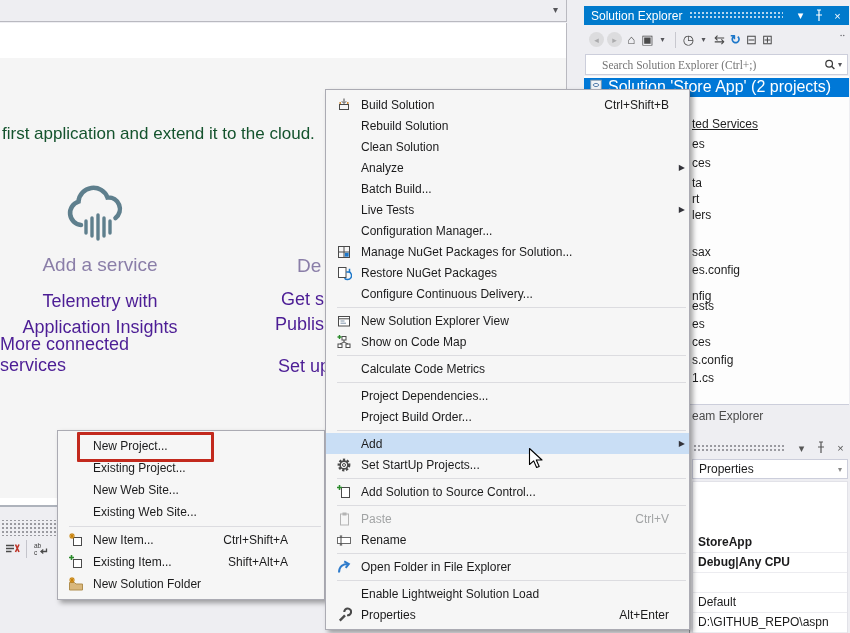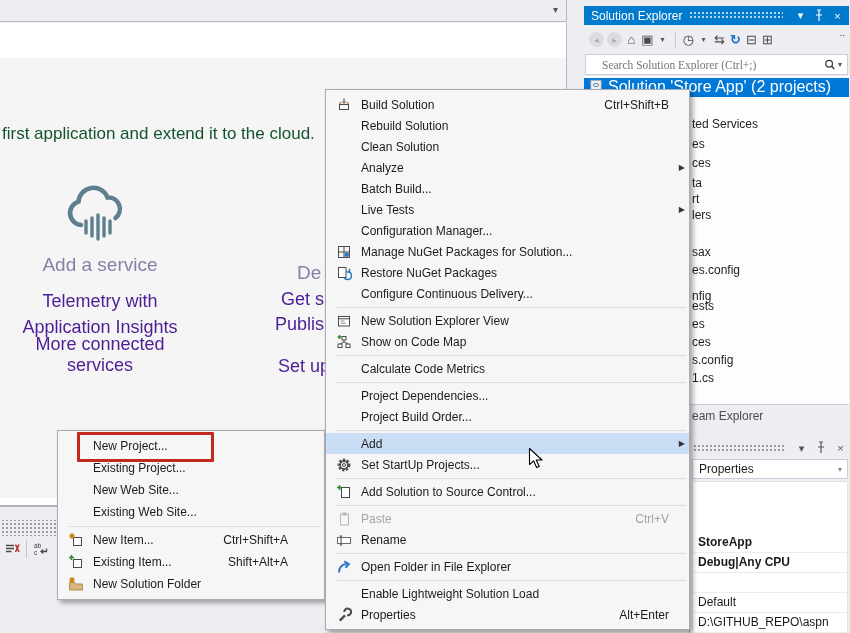--- a/index.html
+++ b/index.html
@@ -7,22 +7,22 @@
   
   .editor-top{position:absolute;left:0;top:0;width:567px;height:22px;background:#EEEEF2;border-bottom:1px solid #B9B9C0;border-right:1px solid #B9B9C0;box-sizing:border-box}
   .tab-overflow{position:absolute;right:8px;top:4px;color:#55555A;font-size:10px}
   .editor-white{position:absolute;left:0;top:23px;width:566px;height:35px;background:#fff;border-right:1px solid #B9B9C0}
   .start-page{position:absolute;left:0;top:58px;width:566px;height:440px;background:#F5F5F5;border-right:1px solid #B9B9C0}
   .sp-heading{position:absolute;left:2px;top:66px;width:420px;font-size:17px;color:#14532d}
   .sp-cloud{position:absolute;left:60px;top:122px}
   .sp-title{position:absolute;left:0;top:196px;width:200px;text-align:center;font-size:19px;color:#8A7EA8}
   .sp-link{position:absolute;color:#4c1d95;font-size:18px;cursor:pointer}
   .sp-link.l1{left:0;top:230px;width:200px;text-align:center;line-height:1.45}
-  .sp-link.l2{left:0;top:276px;width:200px;text-align:center}
-  .sp-frag-title{position:absolute;left:297px;top:204px;font-size:19px;color:#8A7EA8;white-space:nowrap}
+  .sp-link.l2{left:0;top:276px;width:200px;text-align:left}
+  .sp-frag-title{position:absolute;left:297px;top:197px;font-size:19px;color:#8A7EA8;white-space:nowrap}
   .fr1{left:281px;top:231px}.fr2{left:275px;top:256px}.fr3{left:278px;top:298px}
   .sp-frag{white-space:nowrap}
   
   .bottom-white{position:absolute;left:0;top:498px;width:566px;height:7px;background:#fff;border-right:1px solid #B9B9C0}
   .bottom-line{position:absolute;left:0;top:505px;width:567px;height:2px;background:#AEB3BC}
   .bottom-panel{position:absolute;left:0;top:507px;width:567px;height:126px;background:#EEEEF2}
   .splitter-dots{position:absolute;left:0;top:13px;width:100%;height:16px;background-image:radial-gradient(circle,#9A9AA0 1px,transparent 1.2px);background-size:4px 4px;background-position:1px 2px}
   .bottom-icons{position:absolute;left:4px;top:33px;display:flex;align-items:center;gap:4px}
   .bi-sep{width:1px;height:18px;background:#C4C4CB;margin:0 2px}
   
@@ -179,21 +179,21 @@
               <path d="M4.5 8c1.8-2.4 5.2-2.4 7 0-1.8 2.4-5.2 2.4-7 0z" fill="none" stroke="#3C6B9F" stroke-width="1.1"></path>
             </svg>
         </span>
         <span>Solution 'Store App' (2 projects)</span>
       </div>
     </div>
     <div class="se-tabs"></div>
   </div>
 
   <div class="frag-layer" id="frag-layer">
-      <div class="tfrag" style="top: 115px;">ted Services</div>
+      <div class="tfrag" style="top: 115px; text-decoration: underline;">ted Services</div>
       <div class="tfrag" style="top: 135px;">es</div>
       <div class="tfrag" style="top: 154px;">ces</div>
       <div class="tfrag" style="top: 174px;">ta</div>
       <div class="tfrag" style="top: 190px;">rt</div>
       <div class="tfrag" style="top: 206px;">lers</div>
       <div class="tfrag" style="top: 243px;">sax</div>
       <div class="tfrag" style="top: 261px;">es.config</div>
       <div class="tfrag" style="top: 287px;">nfig</div>
       <div class="tfrag" style="top: 297px;">ests</div>
       <div class="tfrag" style="top: 315px;">es</div>

